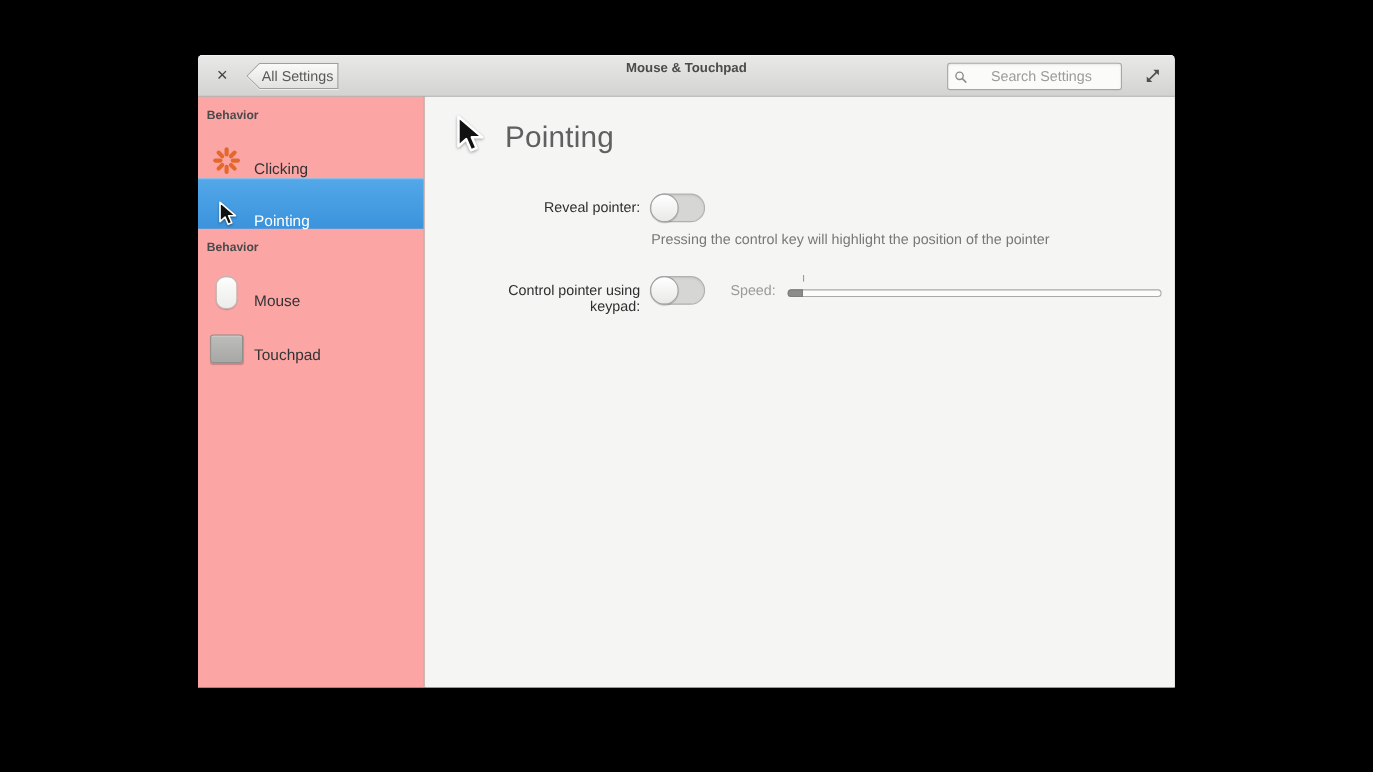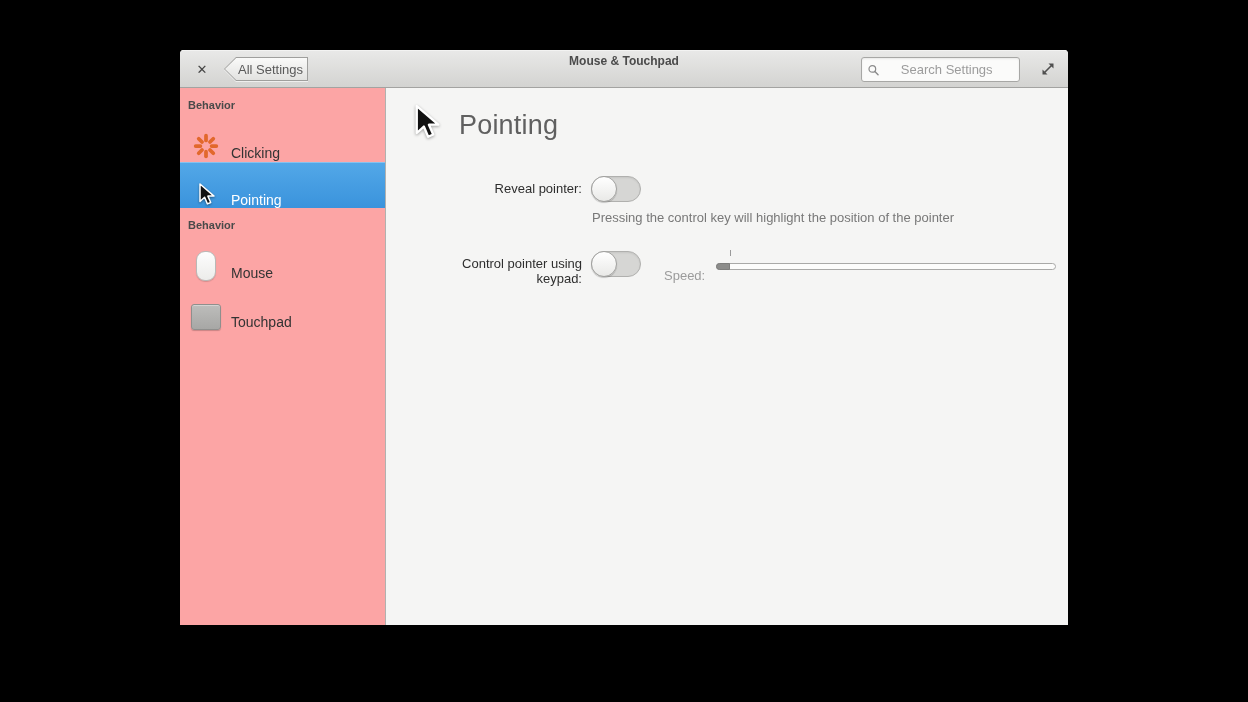--- a/index.html
+++ b/index.html
@@ -125,21 +125,21 @@
     background:#d6d6d4; border:1px solid #b0b0ae;
     box-shadow:inset 0 1px 2px rgba(0,0,0,.08); cursor:default;
   }
   .toggle .knob {
     position:absolute; left:-1px; top:-1px; width:26px; height:26px;
     border-radius:50%;
     background:linear-gradient(#ffffff,#e9e9e7);
     border:1px solid #a2a2a0;
     box-shadow:0 1px 1px rgba(0,0,0,.2);
   }
-  .speed-label { position:absolute; font-size:13px; color:#9b9b9b; line-height:15px;margin-top:12px; }
+  .speed-label { position:absolute; font-size:13px; color:#9b9b9b; line-height:15px; }
   .slider {
     position:absolute; left:329px; width:340px; height:7px;
     background:#fcfcfb; border:1px solid #a9a9a7; border-radius:4px;
   }
   .slider .fill {
     position:absolute; left:-1px; top:-1px; height:7px; width:4%;
     background:#8c8c8a; border:1px solid #7d7d7b; border-radius:4px 0 0 4px;
   }
   .slider-tick {
     position:absolute; left:343px; width:1px; height:6px; background:#9a9a9a;

